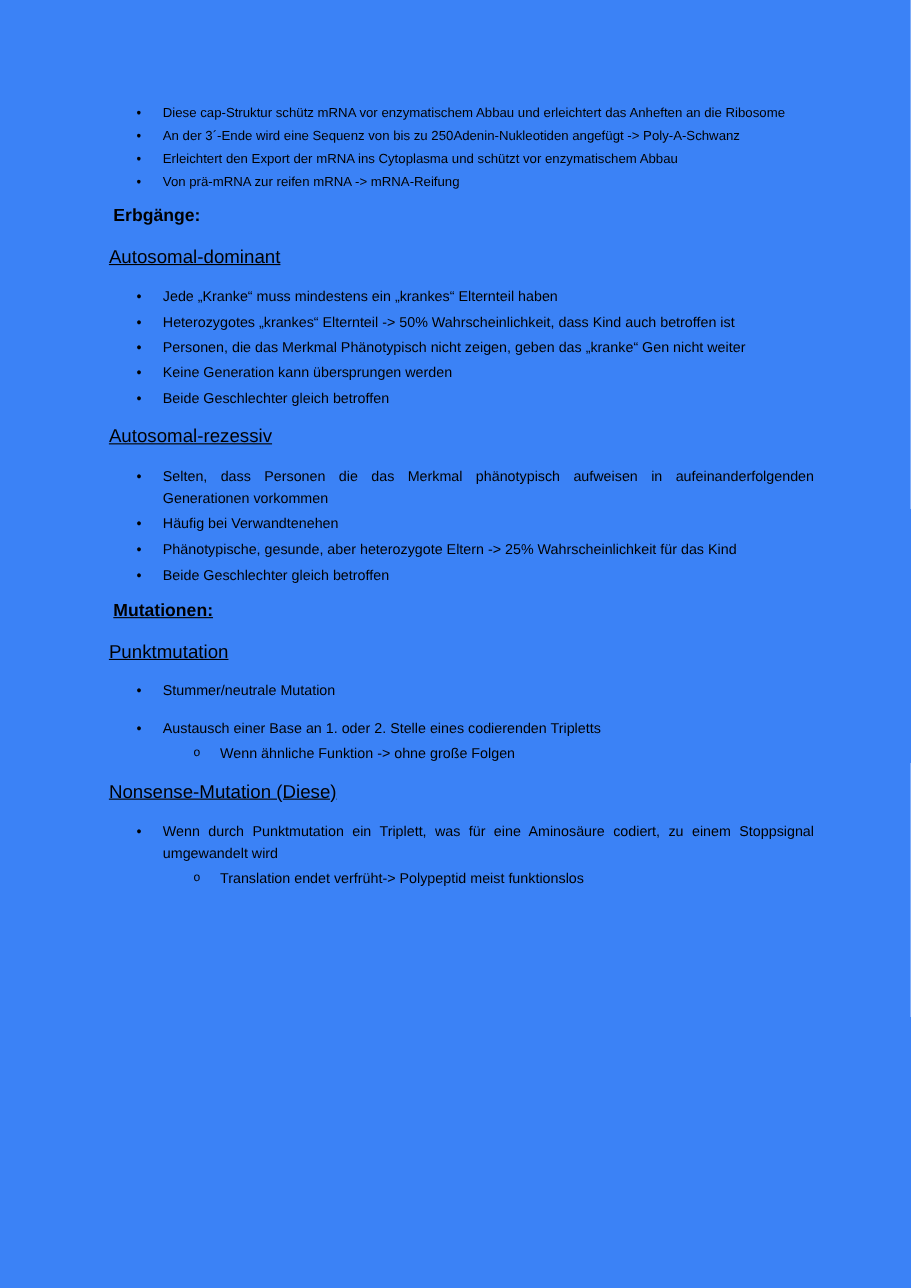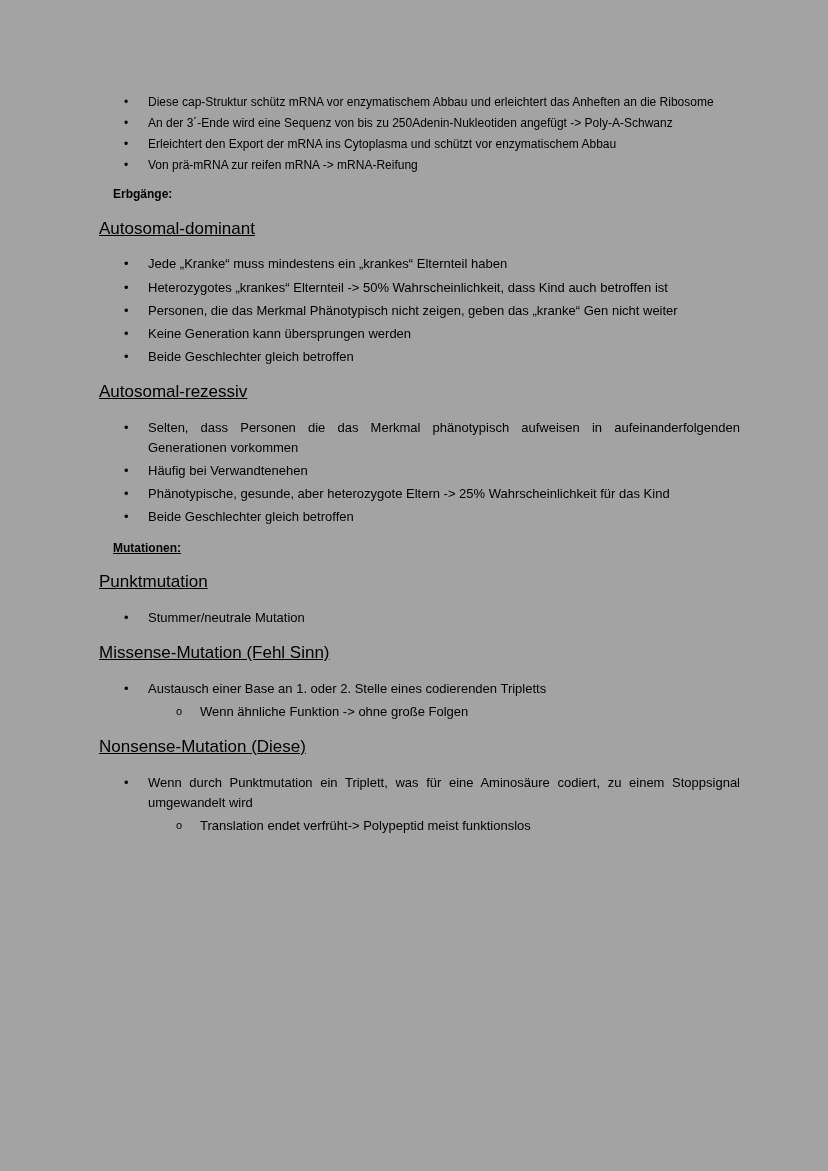--- a/index.html
+++ b/index.html
@@ -1,39 +1,39 @@
 <!DOCTYPE html>
 <html><head>
 <meta charset="utf-8">
 <style>
   * { box-sizing: border-box; }
   html, body { margin: 0; padding: 0; background: #ffffff; }
   .page {
     width: 828px;
     height: 1171px;
-    background: #a3a3a3;
+    background: #3b82f6;
     color: #000000;
     font-family: "Liberation Sans", sans-serif;
     overflow: hidden;
     position: relative;
     margin: 0 auto;
   }
   .content { padding: 93px 88px 0 99px; font-size: 13px; line-height: 1.55; }
 
   ul.list { list-style: none; margin: 0 0 13px 0; padding: 0; }
   ul.l1 { padding-left: 49px; }
   ul.l2 { padding-left: 52px; margin: 3px 0 0 0; }
 
   li.item { position: relative; margin-bottom: 3px; text-align: justify; }
   ul.l1 > li.item::before { content: "\2022"; position: absolute; left: -24px; top: 0; }
   ul.l2 > li.item::before { content: "o"; position: absolute; left: -24px; top: 1px; font-size: 11px; }
 
   .intro { font-size: 12px; line-height: 1.5; }
 
-  h2.heading { font-size: 12px; font-weight: 700; margin: 10px 0 14px 14px; line-height: 1.3; }
+  h2.heading { font-size: 16px; font-weight: 700; margin: 10px 0 14px 4px; line-height: 1.3; }
   h3.subheading { font-size: 17px; font-weight: 400; text-decoration: underline; margin: 0 0 14px 0; line-height: 1.4; }
 
   .mt-lg { margin-top: 42px; text-decoration: underline; }
   .mt-xl { margin-top: 78px; }
 </style>
 </head>
 <body>
 
 <div class="page">
   <div class="content">
@@ -92,21 +92,20 @@
 
     <h2 class="heading mt-lg">Mutationen:</h2>
 
     <h3 class="subheading">Punktmutation</h3>
     <ul class="list l1">
       <li class="item">
         <span>Stummer/neutrale Mutation</span>
       </li>
     </ul>
 
-    <h3 class="subheading mt-lg">Missense-Mutation (Fehl Sinn)</h3>
     <ul class="list l1">
       <li class="item">
         <span>Austausch einer Base an 1. oder 2. Stelle eines codierenden Tripletts</span>
         <ul class="list l2">
           <li class="item">
             <span>Wenn ähnliche Funktion -&gt; ohne große Folgen</span>
           </li>
         </ul>
       </li>
     </ul>

